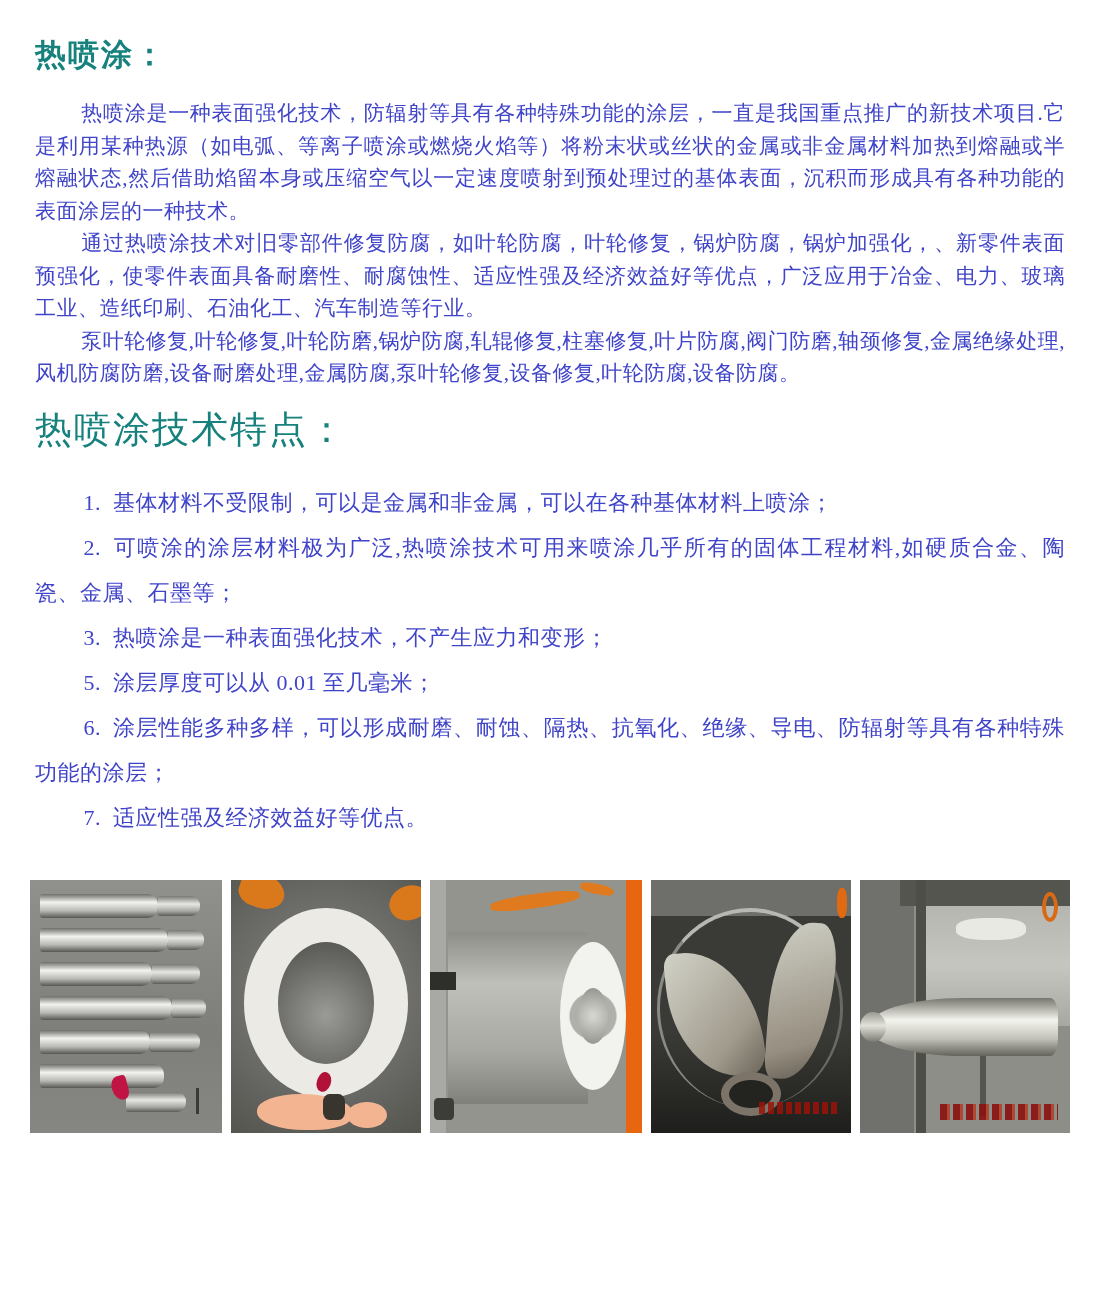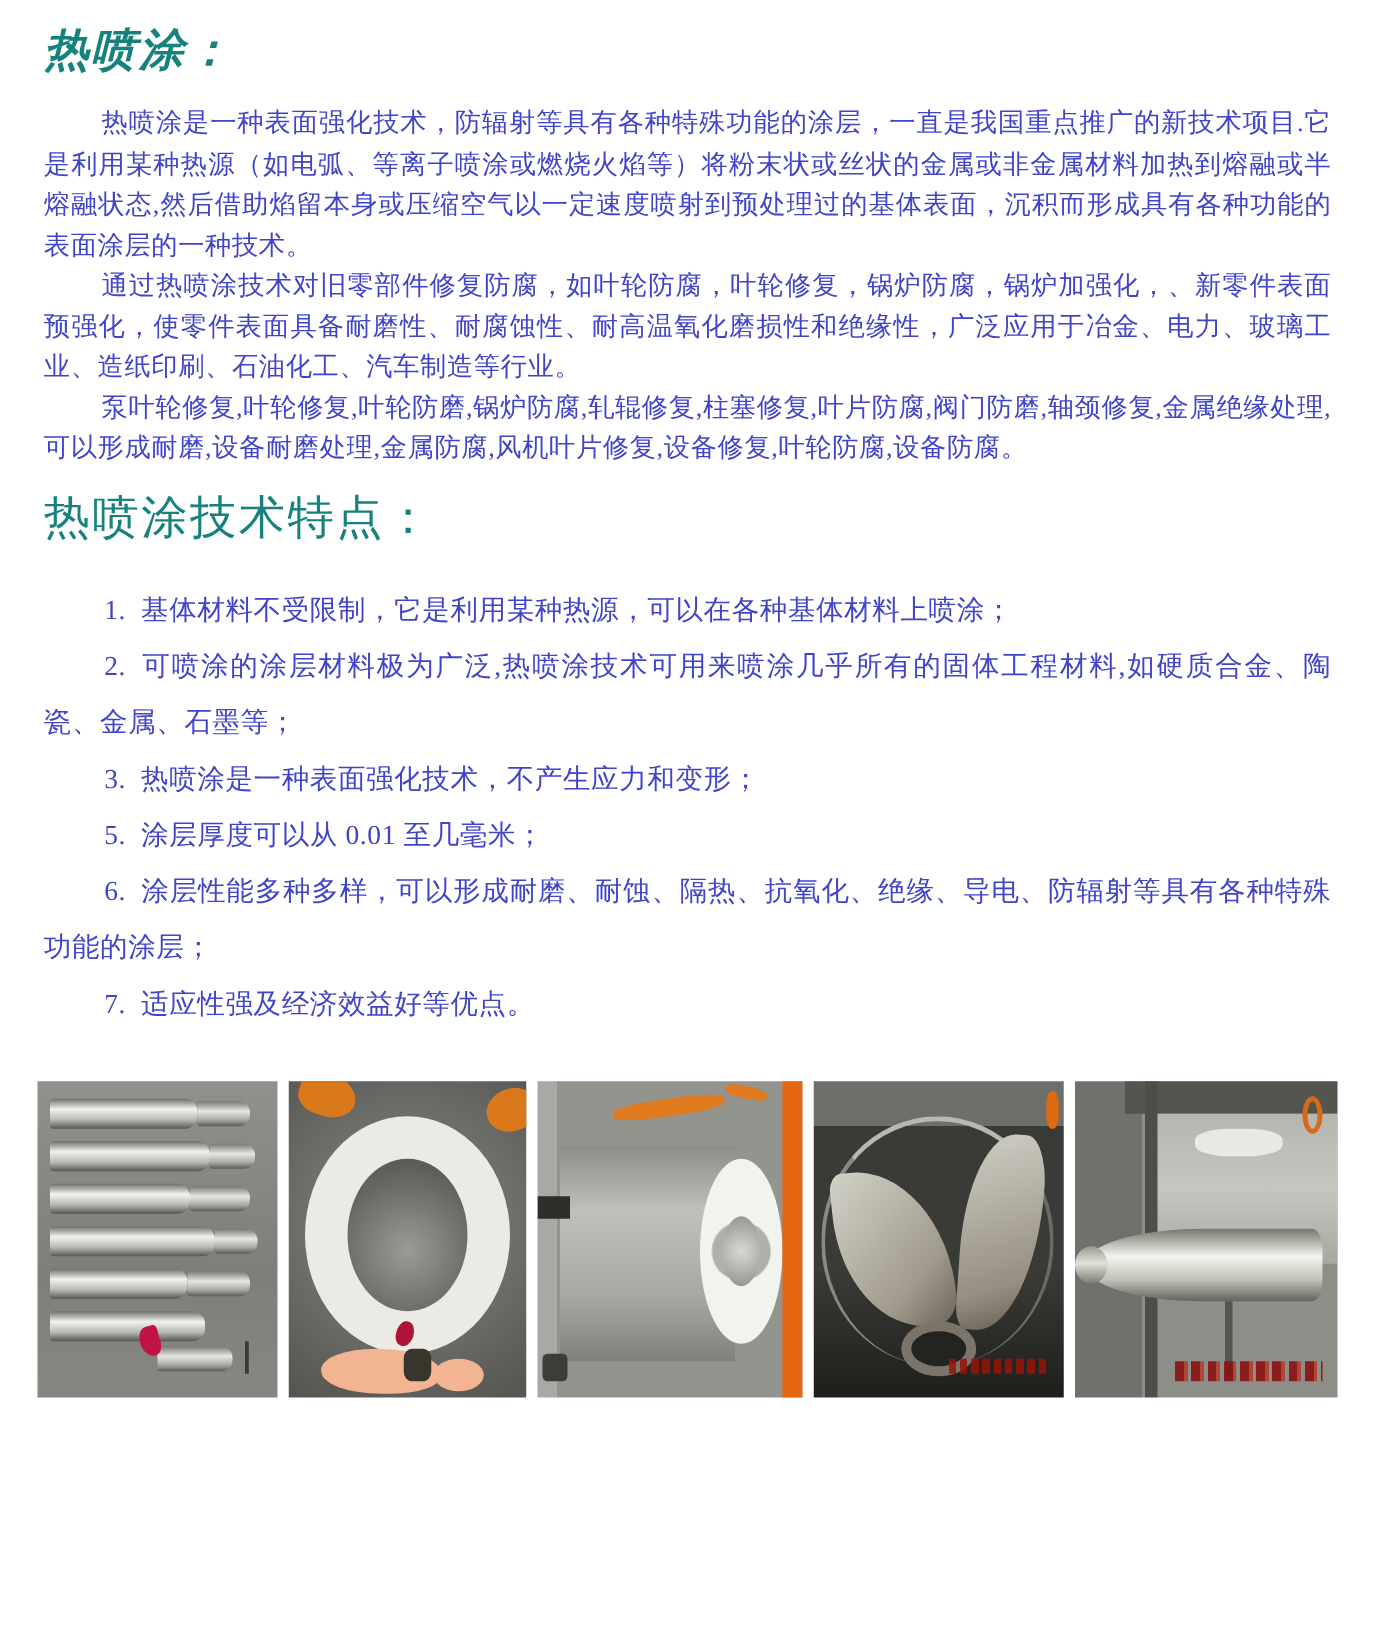--- a/index.html
+++ b/index.html
@@ -4,23 +4,23 @@
 <style>
   html,body{margin:0;padding:0;background:#ffffff;}
   body{
     width:1100px;height:1309px;overflow:hidden;
     font-family:"Liberation Serif", serif;
     -webkit-font-smoothing:antialiased;
   }
   .page{padding:22px 35px 0 35px;}
 
   h1.t1{
-    margin:0 0 24px 0;
-    font-size:36px;line-height:36px;font-weight:bold;
-    color:#17827d;letter-spacing:2px;font-style:italic;
+    margin:15px 0 24px 0;
+    font-size:31px;line-height:36px;font-weight:bold;
+    color:#17827d;letter-spacing:2px;
   }
   h2.t2{
     margin:18px 0 28px 0;
     font-size:37px;line-height:44px;font-weight:normal;
     color:#17827d;letter-spacing:2px;
   }
   p.body{
     margin:0;
     font-size:21px;line-height:32.5px;
     color:#4044c8;
@@ -118,27 +118,27 @@
   .p5 .glint{left:96px;top:38px;width:70px;height:22px;background:#e9e9e3;border-radius:40%;}
 </style>
 </head>
 <body>
 
 <div class="page">
 
   <h1 class="t1">热喷涂：</h1>
 
   <p class="body">热喷涂是一种表面强化技术，防辐射等具有各种特殊功能的涂层，一直是我国重点推广的新技术项目.它是利用某种热源（如电弧、等离子喷涂或燃烧火焰等）将粉末状或丝状的金属或非金属材料加热到熔融或半熔融状态,然后借助焰留本身或压缩空气以一定速度喷射到预处理过的基体表面，沉积而形成具有各种功能的表面涂层的一种技术。</p>
-  <p class="body">通过热喷涂技术对旧零部件修复防腐，如叶轮防腐，叶轮修复，锅炉防腐，锅炉加强化，、新零件表面预强化，使零件表面具备耐磨性、耐腐蚀性、耐高温氧化磨损性和绝缘性，广泛应用于冶金、电力、玻璃工业、造纸印刷、石油化工、汽车制造等行业。</p>
-  <p class="body">泵叶轮修复,叶轮修复,叶轮防磨,锅炉防腐,轧辊修复,柱塞修复,叶片防腐,阀门防磨,轴颈修复,金属绝缘处理,可以形成耐磨,设备耐磨处理,金属防腐,风机叶片修复,设备修复,叶轮防腐,设备防腐。</p>
+  <p class="body">通过热喷涂技术对旧零部件修复防腐，如叶轮防腐，叶轮修复，锅炉防腐，锅炉加强化，、新零件表面预强化，使零件表面具备耐磨性、耐腐蚀性、适应性强及经济效益好等优点，广泛应用于冶金、电力、玻璃工业、造纸印刷、石油化工、汽车制造等行业。</p>
+  <p class="body">泵叶轮修复,叶轮修复,叶轮防磨,锅炉防腐,轧辊修复,柱塞修复,叶片防腐,阀门防磨,轴颈修复,金属绝缘处理,风机防腐防磨,设备耐磨处理,金属防腐,泵叶轮修复,设备修复,叶轮防腐,设备防腐。</p>
 
   <h2 class="t2">热喷涂技术特点：</h2>
 
   <div class="features">
-    <p class="feat"><span class="num">1.</span><span>基体材料不受限制，它是利用某种热源，可以在各种基体材料上喷涂；</span></p>
+    <p class="feat"><span class="num">1.</span><span>基体材料不受限制，可以是金属和非金属，可以在各种基体材料上喷涂；</span></p>
     <p class="feat"><span class="num">2.</span><span>可喷涂的涂层材料极为广泛,热喷涂技术可用来喷涂几乎所有的固体工程材料,如硬质合金、陶瓷、金属、石墨等；</span></p>
     <p class="feat"><span class="num">3.</span><span>热喷涂是一种表面强化技术，不产生应力和变形；</span></p>
     <p class="feat"><span class="num">5.</span><span>涂层厚度可以从 0.01 至几毫米；</span></p>
     <p class="feat"><span class="num">6.</span><span>涂层性能多种多样，可以形成耐磨、耐蚀、隔热、抗氧化、绝缘、导电、防辐射等具有各种特殊功能的涂层；</span></p>
     <p class="feat"><span class="num">7.</span><span>适应性强及经济效益好等优点。</span></p>
   </div>
 
   <div class="photos">
 
     <div class="photo p1">

